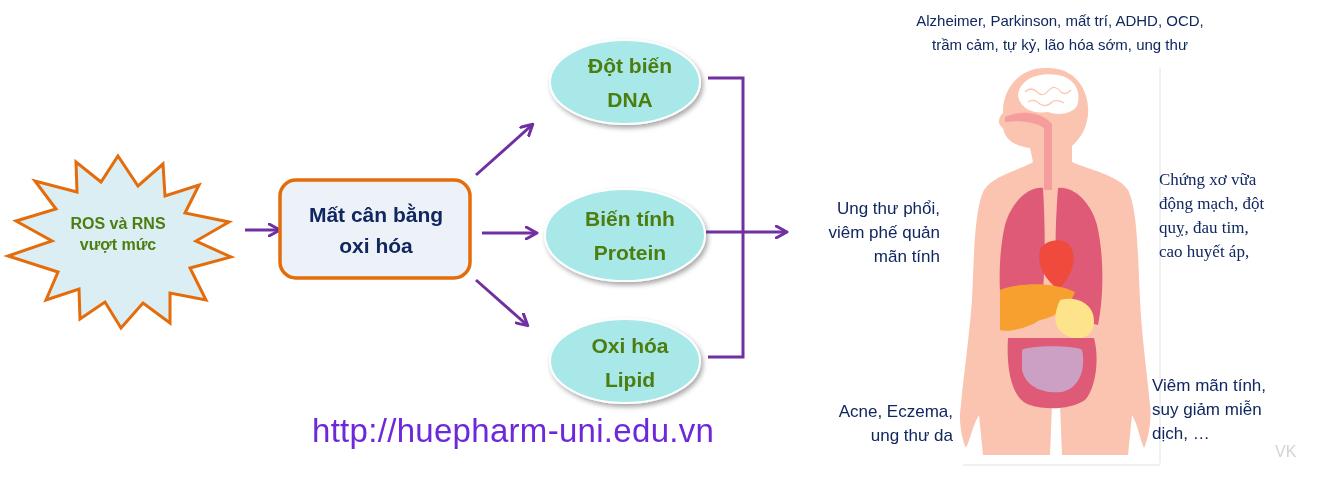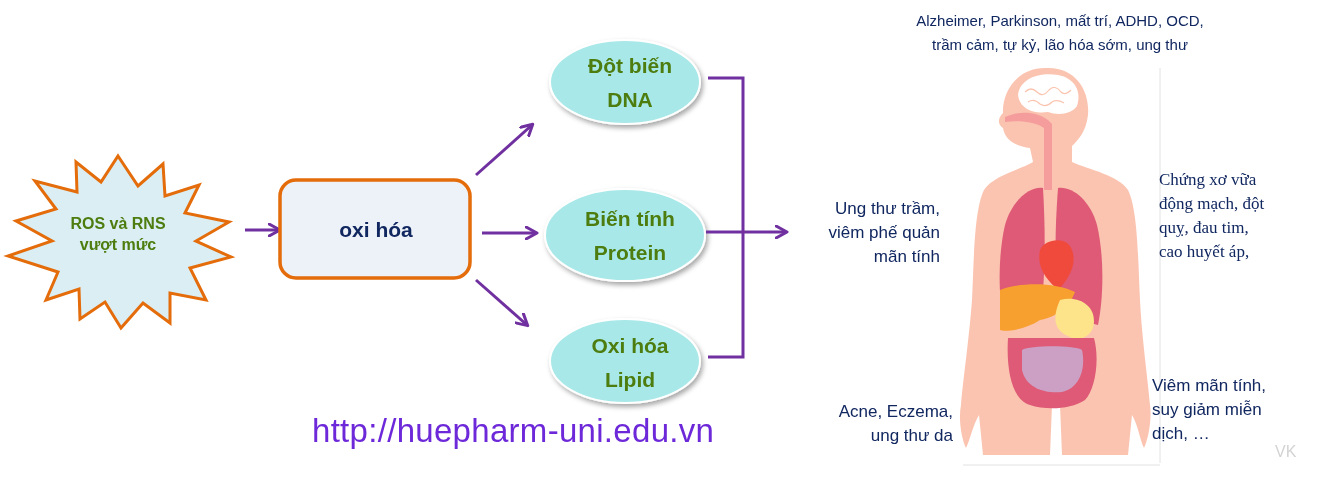--- a/index.html
+++ b/index.html
@@ -82,20 +82,21 @@
     <path fill="#cca0c4" d="M1022,350 C1030,345 1075,345 1082,350 C1086,368 1080,388 1062,392 C1045,394 1026,388 1022,370 Z"></path>
   </g>
 </svg>
 
 <div class="node-text red" style="left:20px; top:200px; width:196px; height:70px; font-size:16px;">
   <span>ROS và RNS</span>
   <span>vượt mức</span>
 </div>
 
 <div class="node-text navy" style="left:282px; top:190px; width:188px; height:80px; font-size:21px; line-height:1.5;">
+  <span>Mất cân bằng</span>
   <span>oxi hóa</span>
 </div>
 
 <div class="node-text red" style="left:555px; top:48px; width:150px; height:70px; font-size:21px; line-height:1.6;">
   <span>Đột biến</span>
   <span>DNA</span>
 </div>
 <div class="node-text red" style="left:550px; top:200px; width:160px; height:72px; font-size:21px; line-height:1.6;">
   <span>Biến tính</span>
   <span>Protein</span>
@@ -104,21 +105,21 @@
   <span>Oxi hóa</span>
   <span>Lipid</span>
 </div>
 
 <div class="lbl center" style="left:840px; top:9px; width:440px; font-size:15px;">
   <div>Alzheimer,  Parkinson, mất trí, ADHD, OCD,</div>
   <div>trầm cảm, tự kỷ, lão hóa sớm, ung thư</div>
 </div>
 
 <div class="lbl right" style="left:790px; top:197px; width:150px;">
-  <div>Ung thư trầm,</div>
+  <div>Ung thư phổi,</div>
   <div>viêm phế quản</div>
   <div>mãn tính</div>
 </div>
 
 <div class="lbl" style="left:1159px; top:168px; width:170px;font-family:Liberation Serif, serif;">
   <div>Chứng xơ vữa</div>
   <div>động mạch, đột</div>
   <div>quỵ, đau tim,</div>
   <div>cao huyết áp,</div>
 </div>

